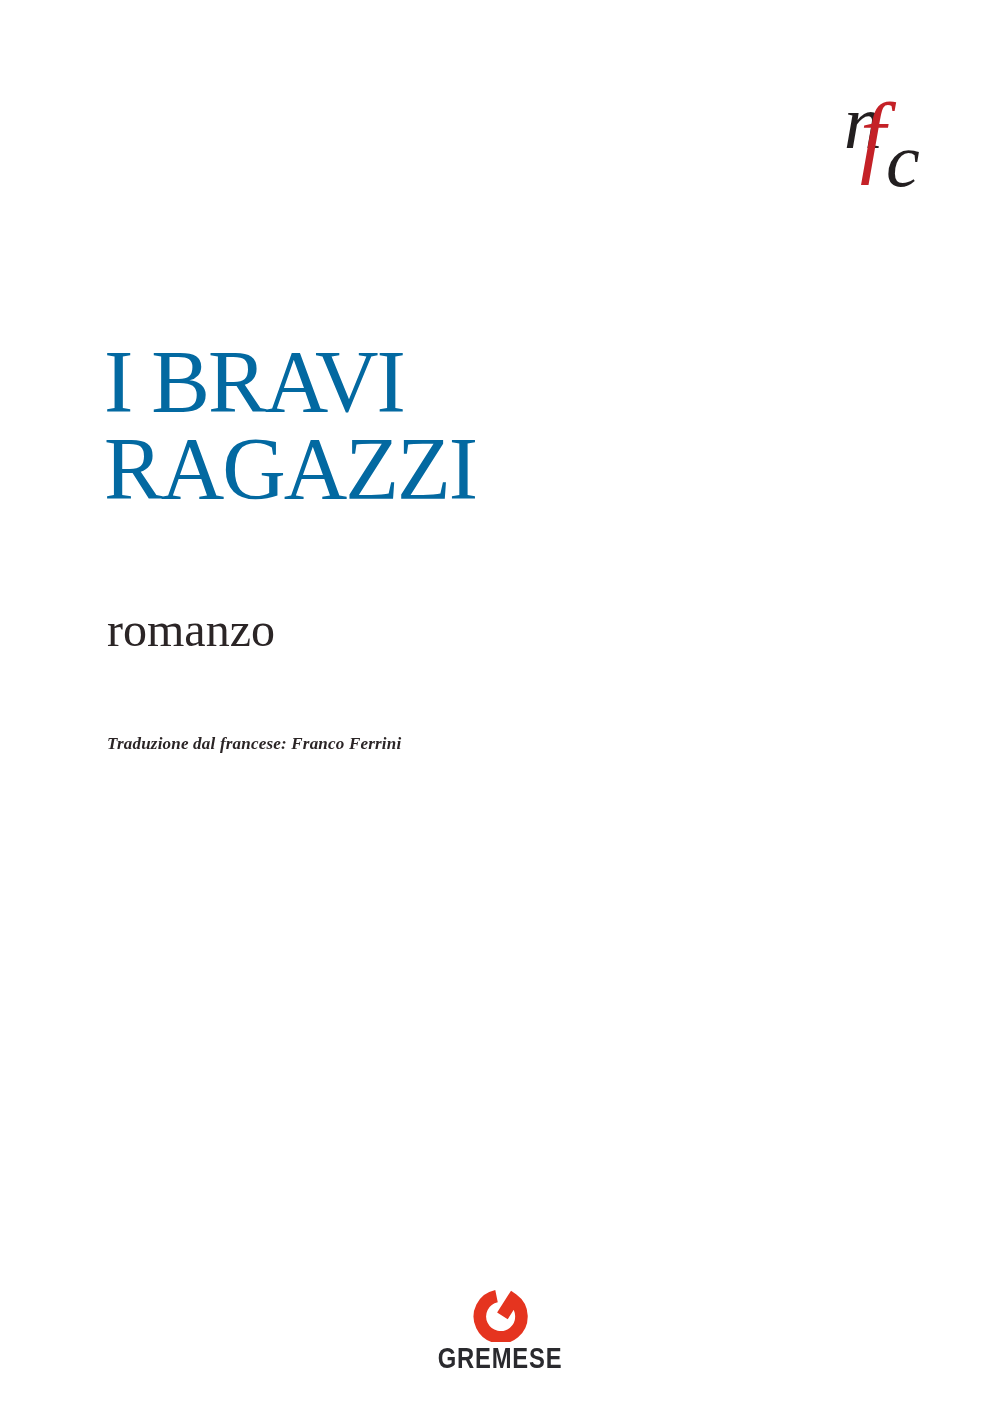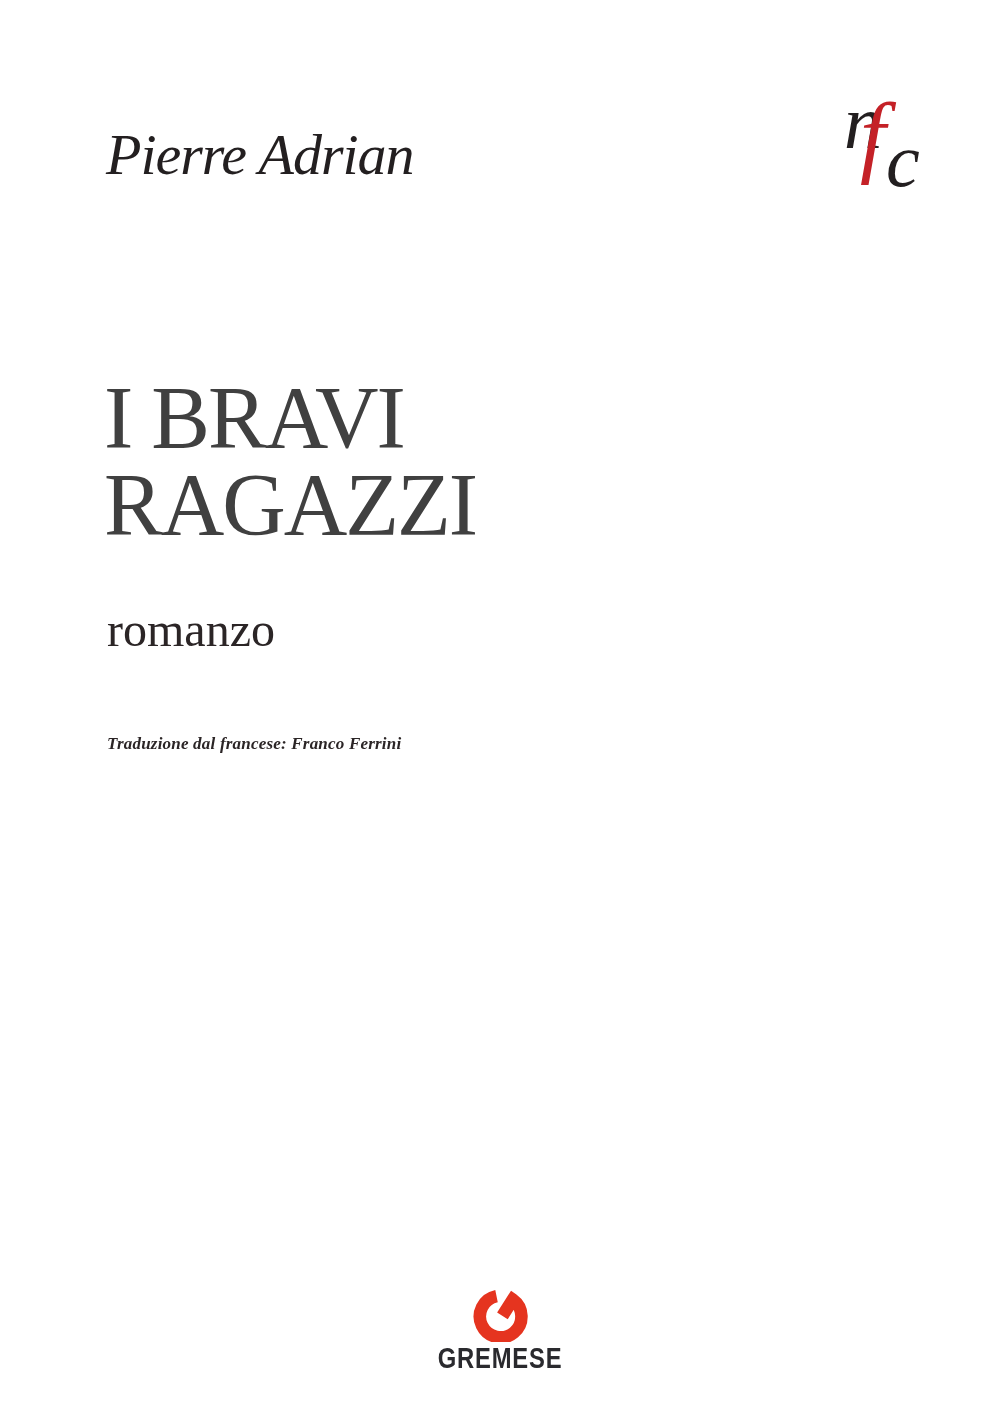--- a/index.html
+++ b/index.html
@@ -94,29 +94,28 @@
     color: #2a2a2e;
     transform: scaleX(0.82);
     transform-origin: center;
   }
 </style>
 </head>
 <body>
 
 <div class="page" style="background: rgb(255, 255, 255);">
 
-  <div class="author" style="color: rgb(35, 31, 32);">Pierre Adrian</div>
 
   <div class="nfc-logo">
     <span class="nfc-n" style="color: rgb(35, 31, 32);">n</span>
     <span class="nfc-f" style="color: rgb(196, 33, 39);">f</span>
     <span class="nfc-c" style="color: rgb(35, 31, 32);">c</span>
   </div>
 
-  <div class="book-title" style="color: #404040; margin-top: 36px;">
+  <div class="book-title" style="color: #0369a1;">
     <div>I BRAVI</div>
     <div>RAGAZZI</div>
   </div>
 
   <div class="genre">romanzo</div>
 
   <div class="translation">Traduzione dal francese: Franco Ferrini</div>
 
   <div class="publisher">
     <svg class="publisher-mark" width="62" height="58" viewBox="0 0 64 60" aria-hidden="true">

